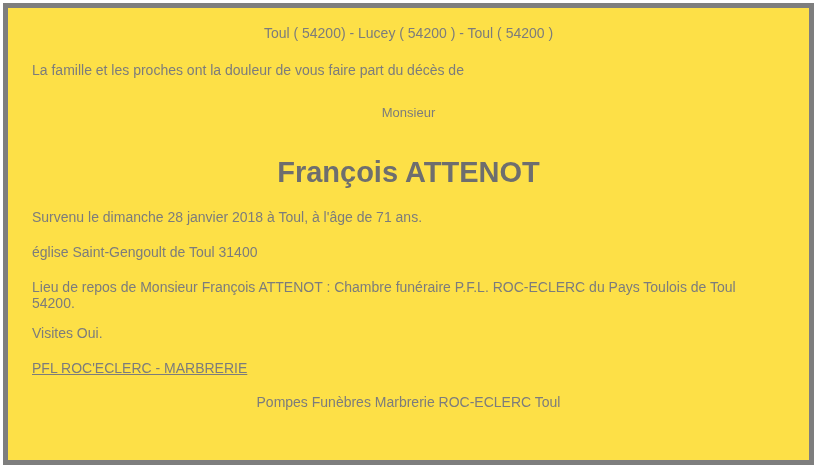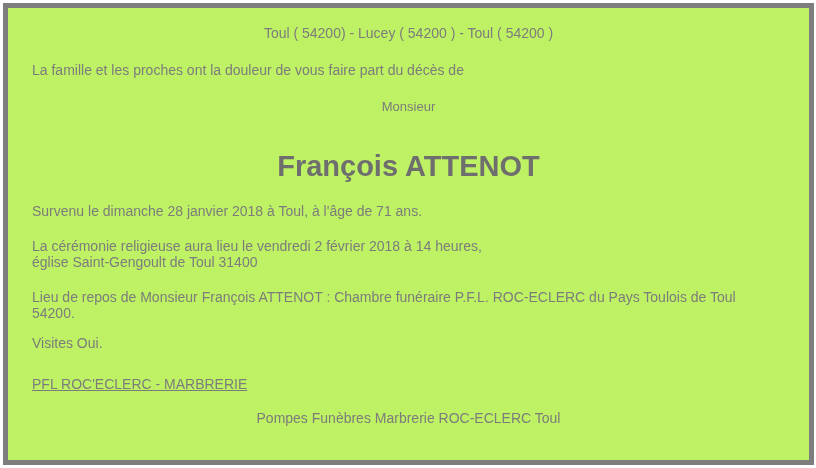--- a/index.html
+++ b/index.html
@@ -12,54 +12,54 @@
     font-family: "Liberation Sans", "DejaVu Sans", sans-serif;
   }
   .notice-frame {
     position: absolute;
     top: 3px;
     left: 3px;
     right: 2px;
     bottom: 3px;
     box-sizing: border-box;
     border: 5px solid #7e7e7e;
-    background: #bef264;
+    background: #fde047;
     padding: 17px 24px 0 24px;
     color: #7c7c7c;
     font-size: 14px;
     line-height: 16px;
   }
   .center { text-align: center; }
   .left   { text-align: left; }
   .locations-line {
     margin: 0 0 21px 0;
   }
   .intro-line {
-    margin: 0 0 19px 0;
+    margin: 0 0 25px 0;
   }
   .civility-line {
     font-size: 13px;
     line-height: 19px;
     margin: 0 0 34px 0;
   }
   .deceased-name {
     font-size: 29px;
     line-height: 32px;
     font-weight: bold;
     color: #6e6e6e;
     margin: 0 0 21px 0;
   }
   .body-par {
     margin: 0 0 19px 0;
   }
   .repose-par {
     margin: 0 16px 14px 0;
   }
   .visits-par {
-    margin: 0 0 25px 0;
+    margin: 0 0 19px 0;
   }
   .farewell-par {
     margin: 0 0 17px 0;
   }
   .home-par {
     margin: 0 0 18px 0;
     text-decoration: underline;
   }
   .home-full-par {
     margin: 10px;
@@ -74,21 +74,20 @@
 
   <div class="intro-line left">La famille et les proches ont la douleur de vous faire part du décès de</div>
 
   <div class="civility-line center">Monsieur</div>
 
   <div class="deceased-name center">François ATTENOT</div>
 
   <div class="body-par left">Survenu le dimanche 28 janvier 2018 à Toul, à l'âge de 71 ans.</div>
 
   <div class="body-par left">
-    <div>La cérémonie religieuse aura lieu le vendredi 2 février 2018 à 14 heures,</div>
     <div>église Saint-Gengoult de Toul 31400</div>
   </div>
 
   <div class="repose-par left">Lieu de repos de Monsieur François ATTENOT : Chambre funéraire P.F.L. ROC-ECLERC du Pays Toulois de Toul 54200.</div>
 
   <div class="visits-par left">Visites Oui.</div>
 
 
   <div class="home-par left">PFL ROC'ECLERC - MARBRERIE</div>
 

